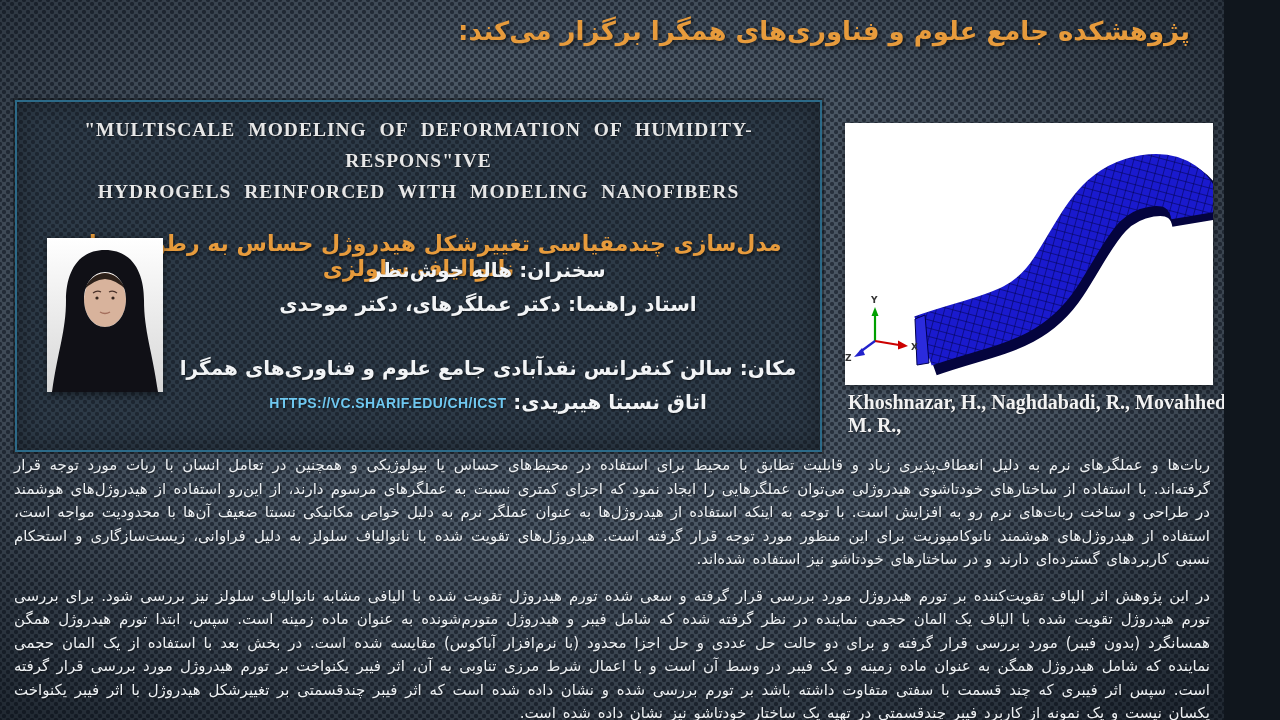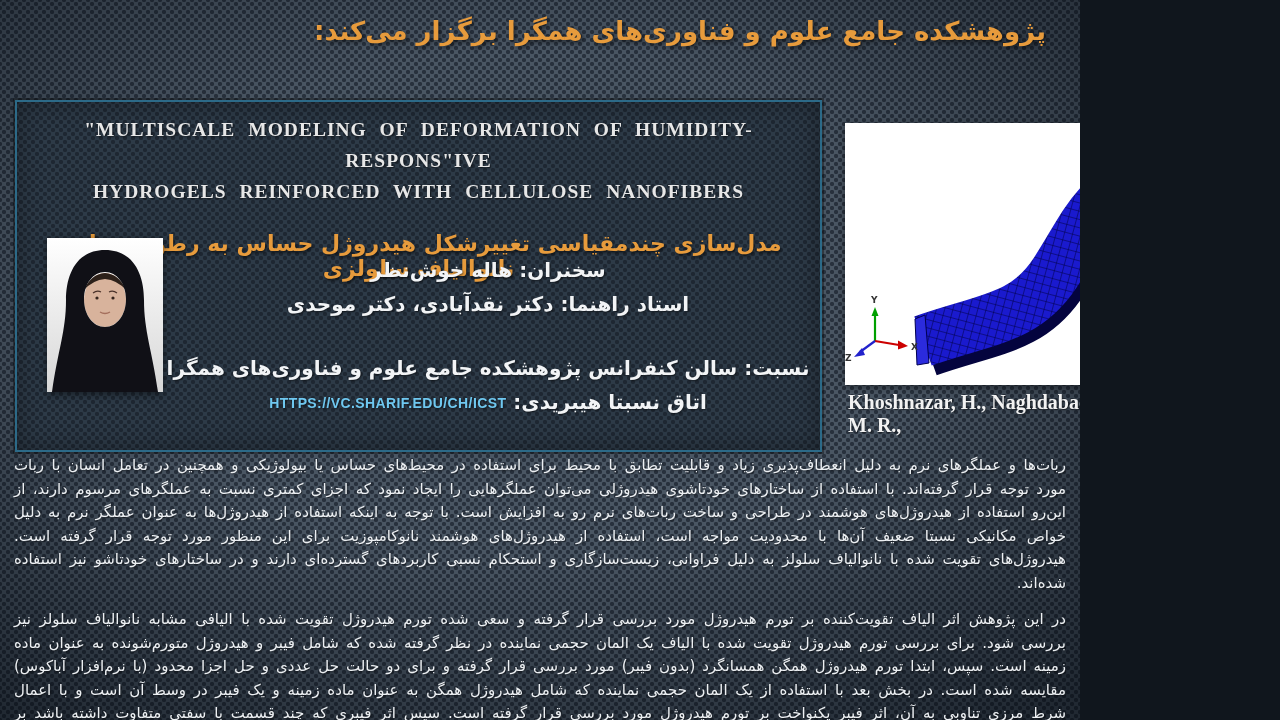--- a/index.html
+++ b/index.html
@@ -1,17 +1,17 @@
 <!DOCTYPE html>
 <html lang="fa"><head>
 <meta charset="utf-8">
 <style>
   html,body{margin:0;padding:0;background:#10161d;}
   .slide{
-    position:relative;width:1080px;height:720px;overflow:hidden;
+    position:relative;width:1224px;height:720px;overflow:hidden;
     font-family:"DejaVu Sans",sans-serif;
     background-color:#4a5663;
     background-image:
       radial-gradient(#28313d 1.9px, rgba(0,0,0,0) 2.4px),
       radial-gradient(#28313d 1.9px, rgba(0,0,0,0) 2.4px);
     background-size:8px 8px;
     background-position:0 0,4px 4px;
   }
   .vignette{
     position:absolute;inset:0;z-index:1;pointer-events:none;
@@ -87,21 +87,21 @@
 <div class="slide">
   <div class="vignette"></div>
 
   <div class="layer">
 
     <div class="banner">پژوهشکده جامع علوم و فناوری‌های همگرا برگزار می‌کند:</div>
 
     <div class="info-box">
       <div class="en-title">
         <div>"MULTISCALE MODELING OF DEFORMATION OF HUMIDITY-RESPONS"IVE</div>
-        <div>HYDROGELS REINFORCED WITH CELLULOSE NANOFIBERS</div>
+        <div>HYDROGELS REINFORCED WITH MODELING NANOFIBERS</div>
       </div>
 
       <div class="fa-title">مدل‌سازی چندمقیاسی تغییرشکل هیدروژل حساس به رطوبت حاوی نانوالیاف سلولزی</div>
 
       <div class="portrait">
         <svg width="116" height="154" viewBox="0 0 116 154">
           <defs>
             <linearGradient id="pbg" x1="0" y1="0" x2="0" y2="1">
               <stop offset="0" stop-color="#ffffff"></stop>
               <stop offset="1" stop-color="#d7d7d7"></stop>
@@ -114,23 +114,23 @@
                    M58,34 C70,34 79,46 79,61 C79,77 70,89 58,89 C46,89 37,77 37,61 C37,46 46,34 58,34 Z"></path>
           <circle cx="50" cy="60" r="1.6" fill="#35241c"></circle>
           <circle cx="66" cy="60" r="1.6" fill="#35241c"></circle>
           <path d="M46,55 q4,-3 8,-1 M62,54 q4,-2 8,1" stroke="#4a322a" stroke-width="1.2" fill="none"></path>
           <path d="M53,74 q5,3 10,0" stroke="#a5705d" stroke-width="1.4" fill="none"></path>
         </svg>
       </div>
 
       <div class="details">
         <div>سخنران: هاله خوش‌نظر</div>
-        <div>استاد راهنما: دکتر نقدآبادی، دکتر موحدی</div>
+        <div>استاد راهنما: دکتر عملگرهای، دکتر موحدی</div>
         <div class="spacer"></div>
-        <div>نسبت: سالن کنفرانس پژوهشکده جامع علوم و فناوری‌های همگرا</div>
+        <div>مکان: سالن کنفرانس نقدآبادی جامع علوم و فناوری‌های همگرا</div>
         <div>
           <span>اتاق نسبتا هیبریدی:</span>
           <a href="#" class="vroom-link">HTTPS://VC.SHARIF.EDU/CH/ICST</a>
         </div>
       </div>
     </div>
 
     <div class="figure">
       <svg width="368" height="262" viewBox="0 0 368 262">
         <defs>

